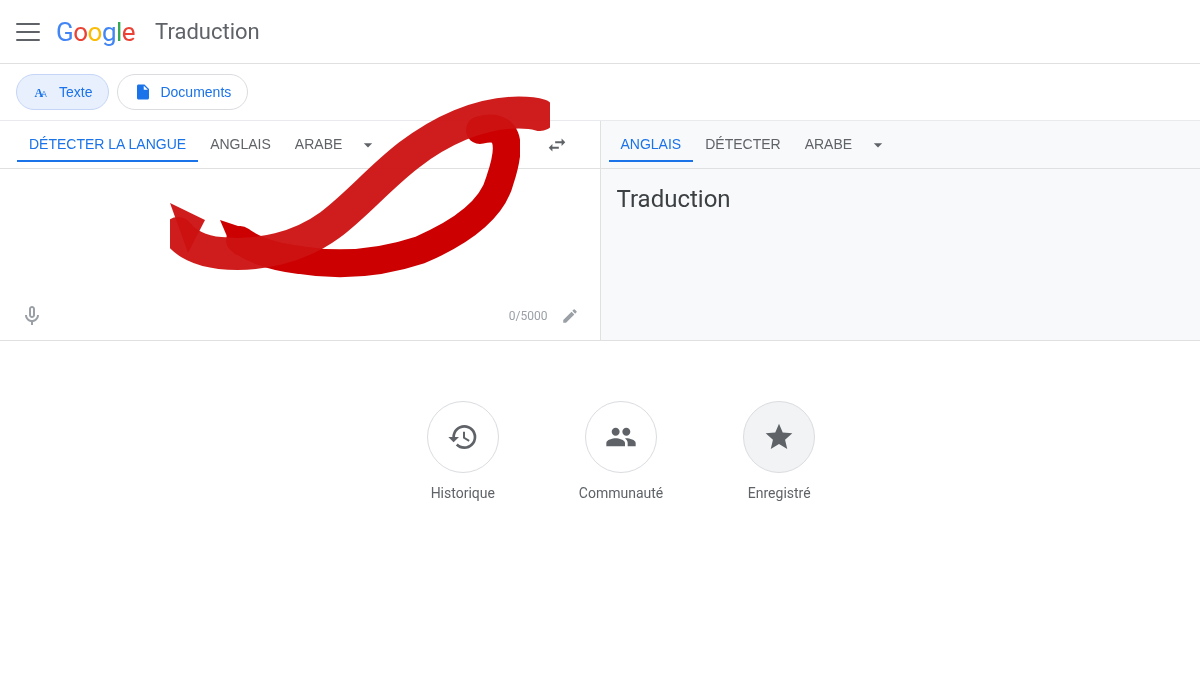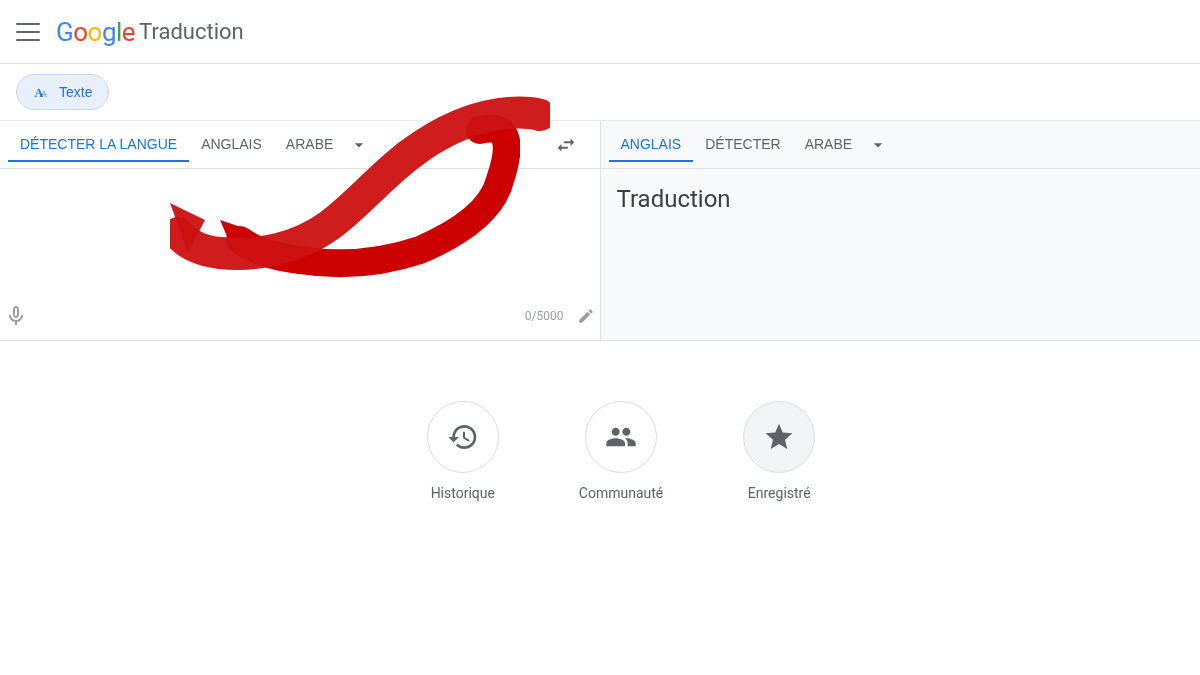--- a/index.html
+++ b/index.html
@@ -32,21 +32,21 @@
     }
     .hamburger-icon span {
       display: block;
       height: 2px;
       background: #5f6368;
       border-radius: 1px;
     }
     .logo {
       display: flex;
       align-items: center;
-      gap: 0;
+      gap: 16px;
     }
     .logo-google {
       font-size: 26px;
       font-weight: 400;
       letter-spacing: -0.5px;
     }
     .logo-google .g-blue { color: #4285F4; }
     .logo-google .g-red { color: #EA4335; }
     .logo-google .g-yellow { color: #FBBC05; }
     .logo-google .g-green { color: #34A853; }
@@ -142,21 +142,21 @@
       flex: 1;
       display: flex;
       flex-direction: column;
       background: #f8f9fa;
     }
 
     .source-lang-bar {
       display: flex;
       align-items: center;
       height: 48px;
-      padding: 0 8px;
+      padding: 0 17px;
       border-bottom: 1px solid #e0e0e0;
     }
     .target-lang-bar {
       display: flex;
       align-items: center;
       height: 48px;
       padding: 0 8px;
       border-bottom: 1px solid #e0e0e0;
       background: #f8f9fa;
     }
@@ -175,21 +175,21 @@
     .translation-text {
       flex: 1;
       padding: 16px;
       font-size: 24px;
       color: #3c4043;
     }
 
     .source-bottom {
       display: flex;
       align-items: center;
-      padding: 8px 0;
+      padding: 8px 16px;
       justify-content: space-between;
       gap: 8px;
     }
     .mic-btn {
       width: 32px;
       height: 32px;
       display: flex;
       align-items: center;
       justify-content: center;
       cursor: pointer;
@@ -287,20 +287,28 @@
   <div class="mode-tabs">
     <button class="mode-tab active">
       <span class="mode-tab-icon">
         <svg width="18" height="18" viewBox="0 0 24 24" fill="none">
           <text x="2" y="18" font-size="16" fill="#1a73e8" font-family="serif" font-weight="bold">A</text>
           <text x="11" y="18" font-size="11" fill="#1a73e8" font-family="sans-serif">A</text>
         </svg>
       </span>
       <span>Texte</span>
     </button>
+    <button class="mode-tab">
+      <span class="mode-tab-icon">
+        <svg width="18" height="18" viewBox="0 0 24 24" fill="#1a73e8">
+          <path d="M14 2H6c-1.1 0-2 .9-2 2v16c0 1.1.9 2 2 2h12c1.1 0 2-.9 2-2V8l-6-6zm-1 7V3.5L18.5 9H13z"></path>
+        </svg>
+      </span>
+      <span>Documents</span>
+    </button>
   </div>
 
   <div class="translator">
 
     <div class="left-panel">
 
       <div class="source-lang-bar">
         <button class="lang-btn active">DÉTECTER LA LANGUE</button>
         <button class="lang-btn">ANGLAIS</button>
         <button class="lang-btn">ARABE</button>

